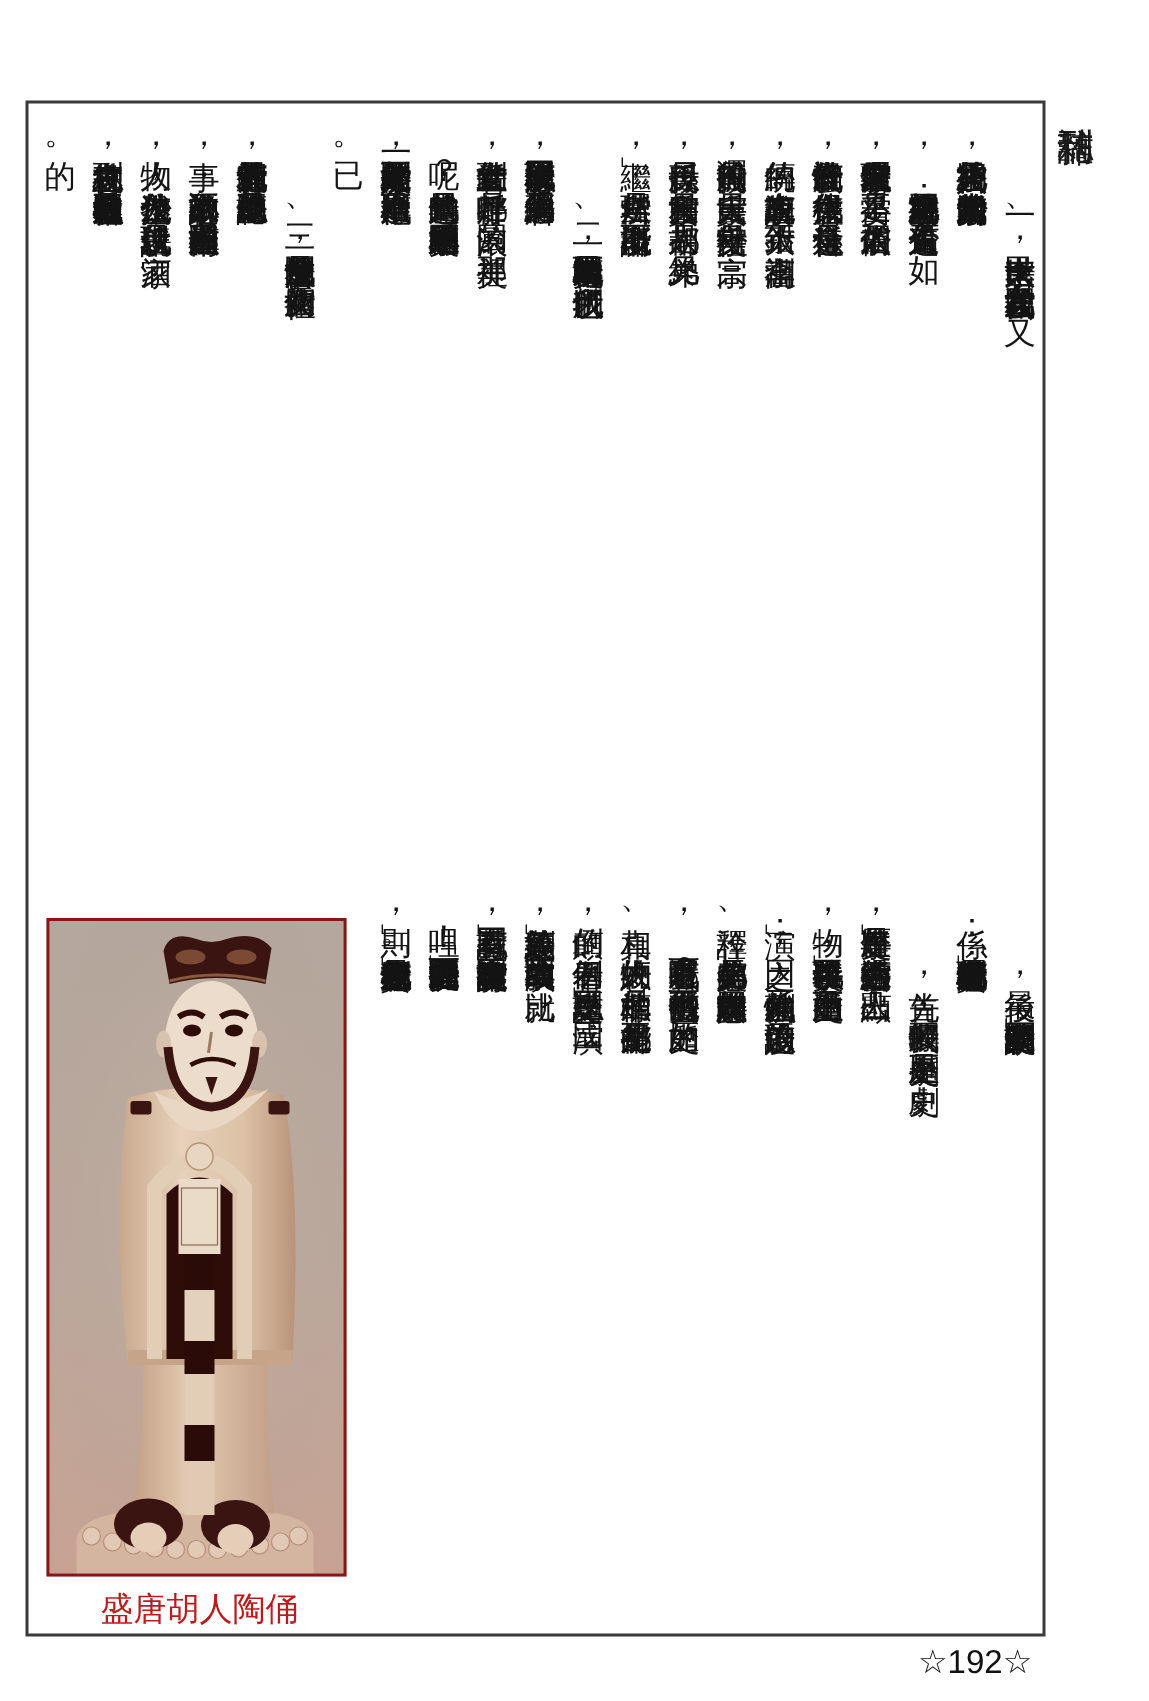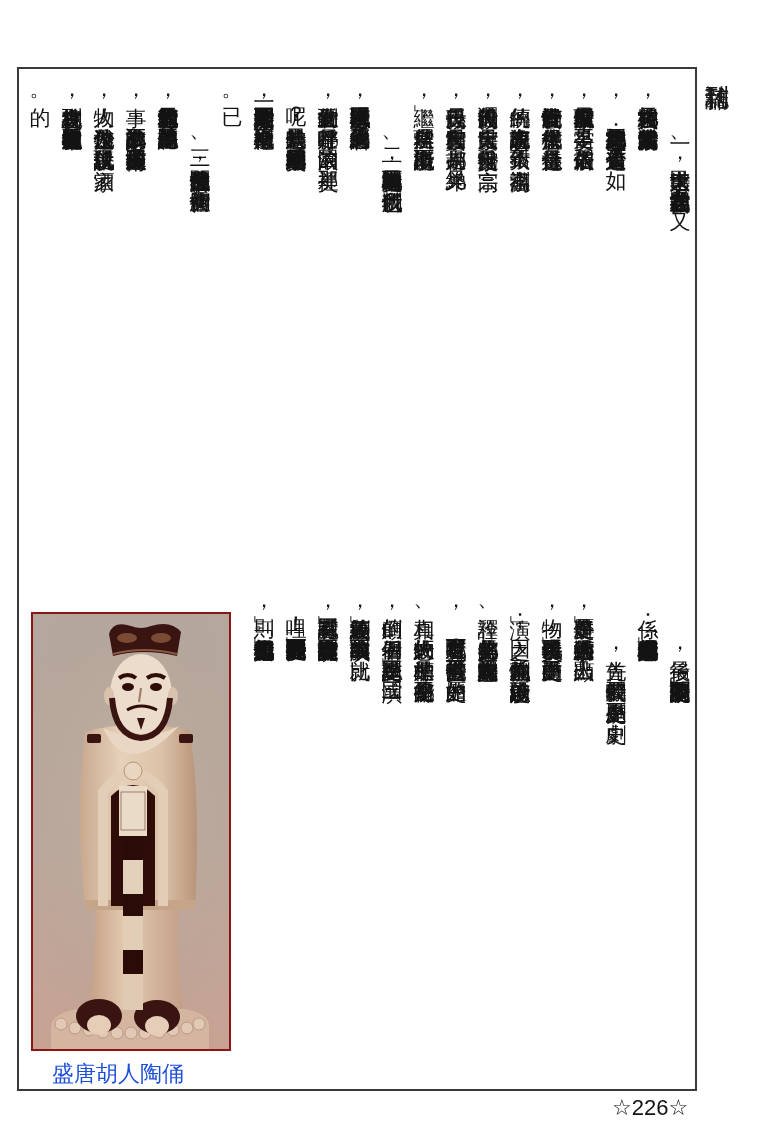--- a/index.html
+++ b/index.html
@@ -35,22 +35,22 @@
   }
   .col.indent { text-indent:2em; }
   .photo {
     position:absolute; left:31px; top:612px;
     width:196px; height:435px;
     border:2px solid #8b1414;
     overflow:hidden; background:#b9a99d;
   }
   .photo svg { display:block; }
   .caption {
-    position:absolute; left:52px; top:1061px;
-    font-size:22px; line-height:26px; color:#1d4ed8;
+    position:absolute; left:67px; top:1061px;
+    font-size:22px; line-height:26px; color:#b91c1c;
     font-family:"DejaVu Sans", sans-serif; letter-spacing:0;
   }
   .page-number {
     position:absolute; left:612px; top:1095px;
     font-size:22px; line-height:26px; color:#111;
     font-family:"Liberation Sans", sans-serif;
   }
 </style>
 </head>
 <body>
@@ -197,13 +197,13 @@
 
     <path d="M76 20 Q80 6 98 12 Q108 16 118 12 Q138 6 148 18 L144 42 Q110 34 80 42 Z" fill="#3a1410"></path>
     <ellipse cx="94" cy="24" rx="10" ry="5" fill="#7a4a34"></ellipse>
     <ellipse cx="128" cy="24" rx="10" ry="5" fill="#7a4a34"></ellipse>
     <path d="M80 40 Q110 32 144 40" stroke="#8a5a40" stroke-width="2" fill="none"></path>
   </svg>
 </div>
 
 <div class="caption">盛唐胡人陶俑</div>
 
-<div class="page-number">☆226☆</div>
+<div class="page-number">☆192☆</div>
 
 </body></html>

